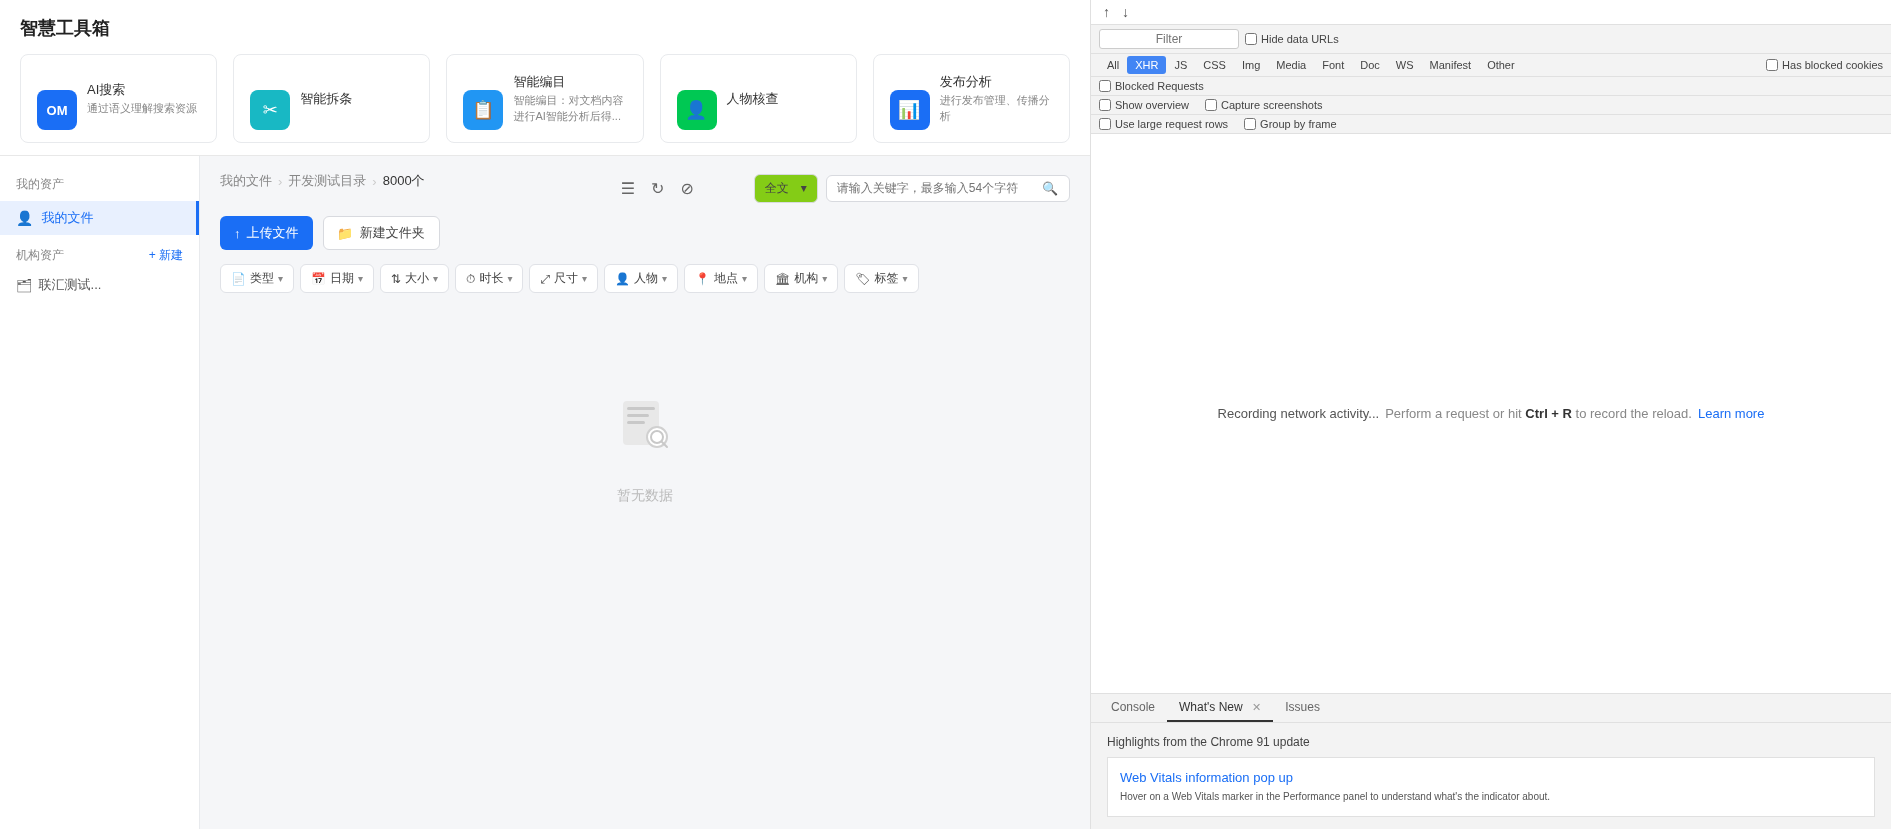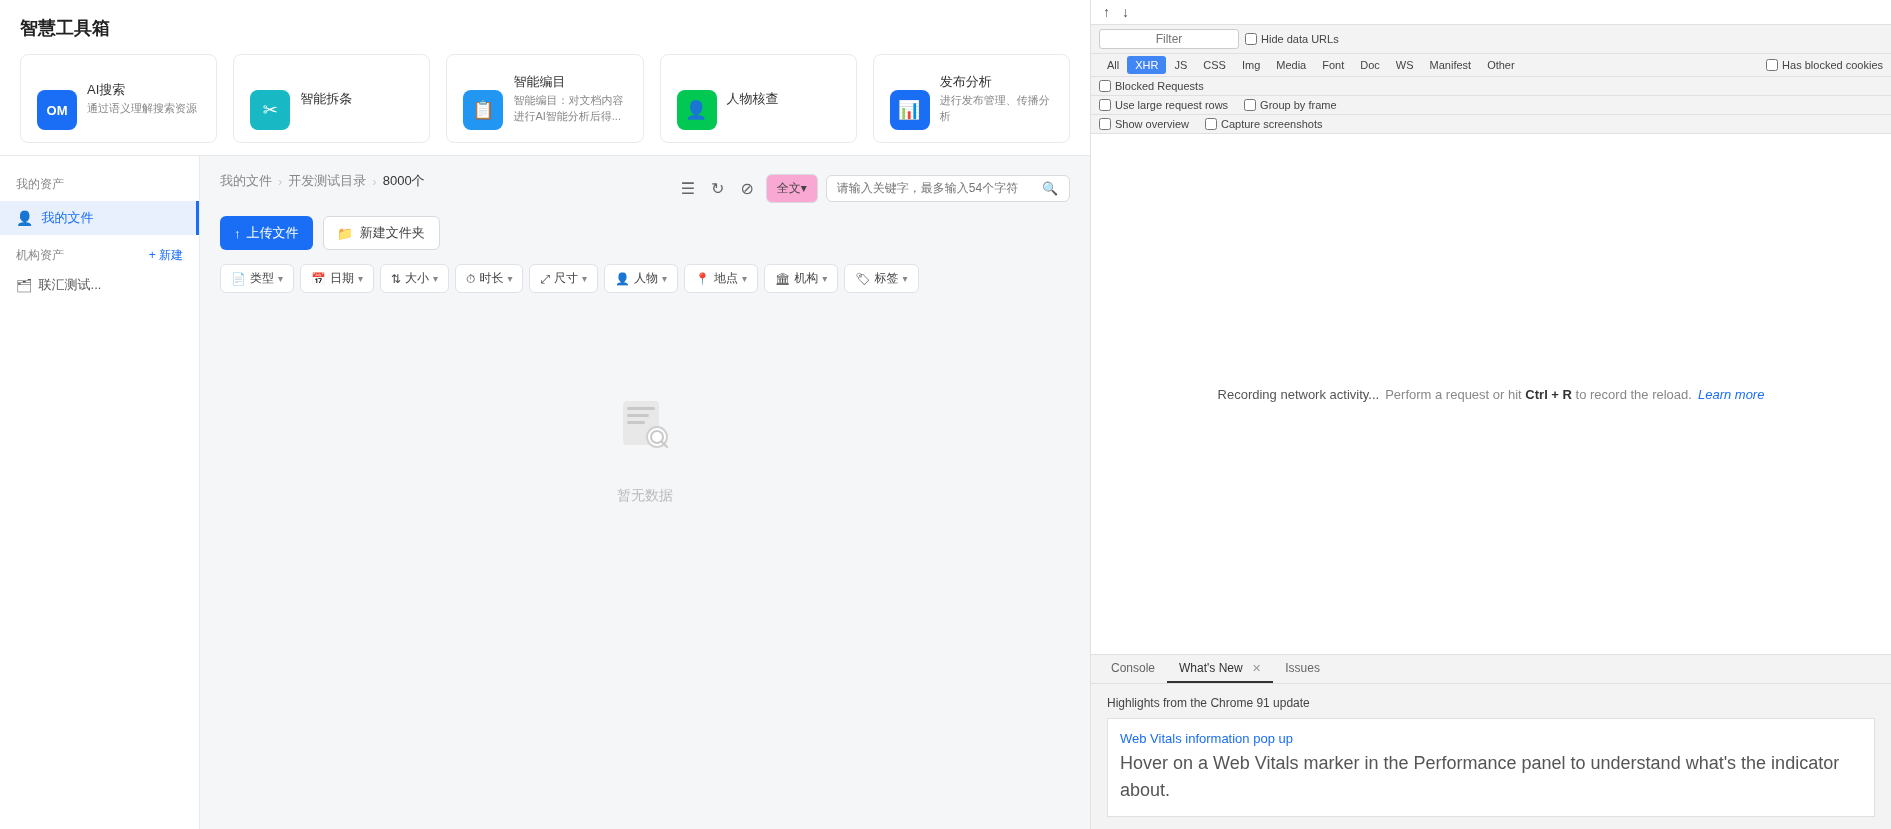--- a/index.html
+++ b/index.html
@@ -45,21 +45,21 @@
     .breadcrumb .current { color: #333; font-weight: 500; }
 
     
     .action-bar { display: flex; align-items: center; gap: 0; margin-bottom: 14px; }
     .action-left { display: flex; gap: 10px; flex: 1; }
     .btn-upload { display: flex; align-items: center; gap: 6px; background: #1a6ef5; color: white; border: none; border-radius: 6px; padding: 7px 14px; font-size: 13px; cursor: pointer; }
     .btn-new-folder { display: flex; align-items: center; gap: 6px; background: #fff; color: #444; border: 1px solid #d8dadf; border-radius: 6px; padding: 7px 14px; font-size: 13px; cursor: pointer; }
     .icon-btn { background: none; border: none; cursor: pointer; color: #666; font-size: 16px; padding: 4px; border-radius: 4px; }
     .search-box { display: flex; align-items: center; gap: 6px; background: #fff; border: 1px solid #d8dadf; border-radius: 6px; padding: 5px 10px; }
     .search-input { border: none; outline: none; font-size: 12px; color: #888; width: 200px; background: transparent; }
-    .full-text-btn { display: flex; align-items: center; gap: 0; background: #f9a8d4; border: 1px solid #d8dadf; border-radius: 6px; padding: 5px 10px; font-size: 12px; color: #444; cursor: pointer; }
+    .full-text-btn { display: flex; align-items: center; gap: 12px; background: #84cc16; border: 1px solid #d8dadf; border-radius: 6px; padding: 5px 10px; font-size: 12px; color: #444; cursor: pointer; margin-left: 48px; }
 
     
     .filter-bar { display: flex; gap: 6px; flex-wrap: wrap; margin-bottom: 20px; }
     .filter-btn { display: flex; align-items: center; gap: 4px; background: #fff; border: 1px solid #e0e2e7; border-radius: 6px; padding: 5px 10px; font-size: 12px; color: #444; cursor: pointer; }
     .filter-btn .chevron { font-size: 10px; color: #888; }
 
     
     .empty-state { display: flex; flex-direction: column; align-items: center; justify-content: center; flex: 1; padding: 80px 0; }
     .empty-icon { font-size: 60px; color: #ccc; margin-bottom: 16px; }
     .empty-text { color: #bbb; font-size: 14px; }
@@ -81,33 +81,33 @@
 
     
     .network-options { display: flex; align-items: flex-start; gap: 16px; padding: 3px 8px; border-bottom: 1px solid #e0e0e0; background: #f3f3f3; }
     .option-label { display: flex; align-items: center; gap: 4px; font-size: 11px; color: #444; cursor: pointer; }
     .option-label input[type="checkbox"] { width: 12px; height: 12px; }
 
     
     .network-body { flex: 1; display: flex; align-items: center; justify-content: center; flex-direction: row; color: #888; font-size: 13px; gap: 6px; }
     .network-body .record-text { color: #555; }
     .network-body .ctrl-r { font-weight: 600; color: #333; }
-    .network-body a { color: #1a6ef5; text-decoration: none; font-style: italic; }
+    .network-body a { color: #1a6ef5; text-decoration: none; }
 
     
     .devtools-bottom { border-top: 1px solid #e0e0e0; background: #f3f3f3; }
     .bottom-tabs { display: flex; align-items: center; padding: 0 8px; border-bottom: 1px solid #e0e0e0; gap: 0; }
     .bottom-tab { padding: 6px 12px; font-size: 12px; color: #666; cursor: pointer; border-bottom: 2px solid transparent; }
     .bottom-tab.active { color: #333; border-bottom: 2px solid #333; }
     .bottom-tab .close-x { margin-left: 6px; color: #999; font-size: 11px; }
     .bottom-content { padding: 12px 16px; }
     .highlights-title { font-size: 12px; color: #444; margin-bottom: 8px; }
     .whats-new-item { background: #fff; border: 1px solid #e0e0e0; border-radius: 0; padding: 12px; }
     .whats-new-link { font-size: 13px; color: #1a6ef5; font-weight: 500; text-decoration: none; display: block; margin-bottom: 4px; }
-    .whats-new-desc { font-size: 18px; color: #555; line-height: 1.5; }
+    .whats-new-desc { font-size: 10px; color: #555; line-height: 1.5; }
 
     .devtools-top-arrow { display: flex; gap: 4px; padding: 2px 8px; border-bottom: 1px solid #e0e0e0; }
     .arrow-btn { background: none; border: none; cursor: pointer; font-size: 14px; color: #555; padding: 2px 4px; }
   </style>
 </head>
 <body>
 
 <div id="left-panel">
 
   <div class="top-bar">
@@ -311,36 +311,36 @@
     <div class="network-options">
       <label class="option-label">
         <input type="checkbox" style="">
         <span>Blocked Requests</span>
       </label>
     </div>
 
     <div class="network-options">
       <label class="option-label">
         <input type="checkbox" style="">
+        <span>Show overview</span>
+      </label>
+      <label class="option-label">
+        <input type="checkbox" style="">
+        <span>Capture screenshots</span>
+      </label>
+    </div>
+
+    <div class="network-options">
+      <label class="option-label">
+        <input type="checkbox" style="">
         <span>Use large request rows</span>
       </label>
       <label class="option-label">
         <input type="checkbox" style="">
         <span>Group by frame</span>
-      </label>
-    </div>
-
-    <div class="network-options">
-      <label class="option-label">
-        <input type="checkbox" style="">
-        <span>Show overview</span>
-      </label>
-      <label class="option-label">
-        <input type="checkbox" style="">
-        <span>Capture screenshots</span>
       </label>
     </div>
 
     <div class="network-body">
       <div class="record-text">Recording network activity...</div>
       <div>
         <span>Perform a request or hit</span>
         <span class="ctrl-r">Ctrl + R</span>
         <span>to record the reload.</span>
       </div>

